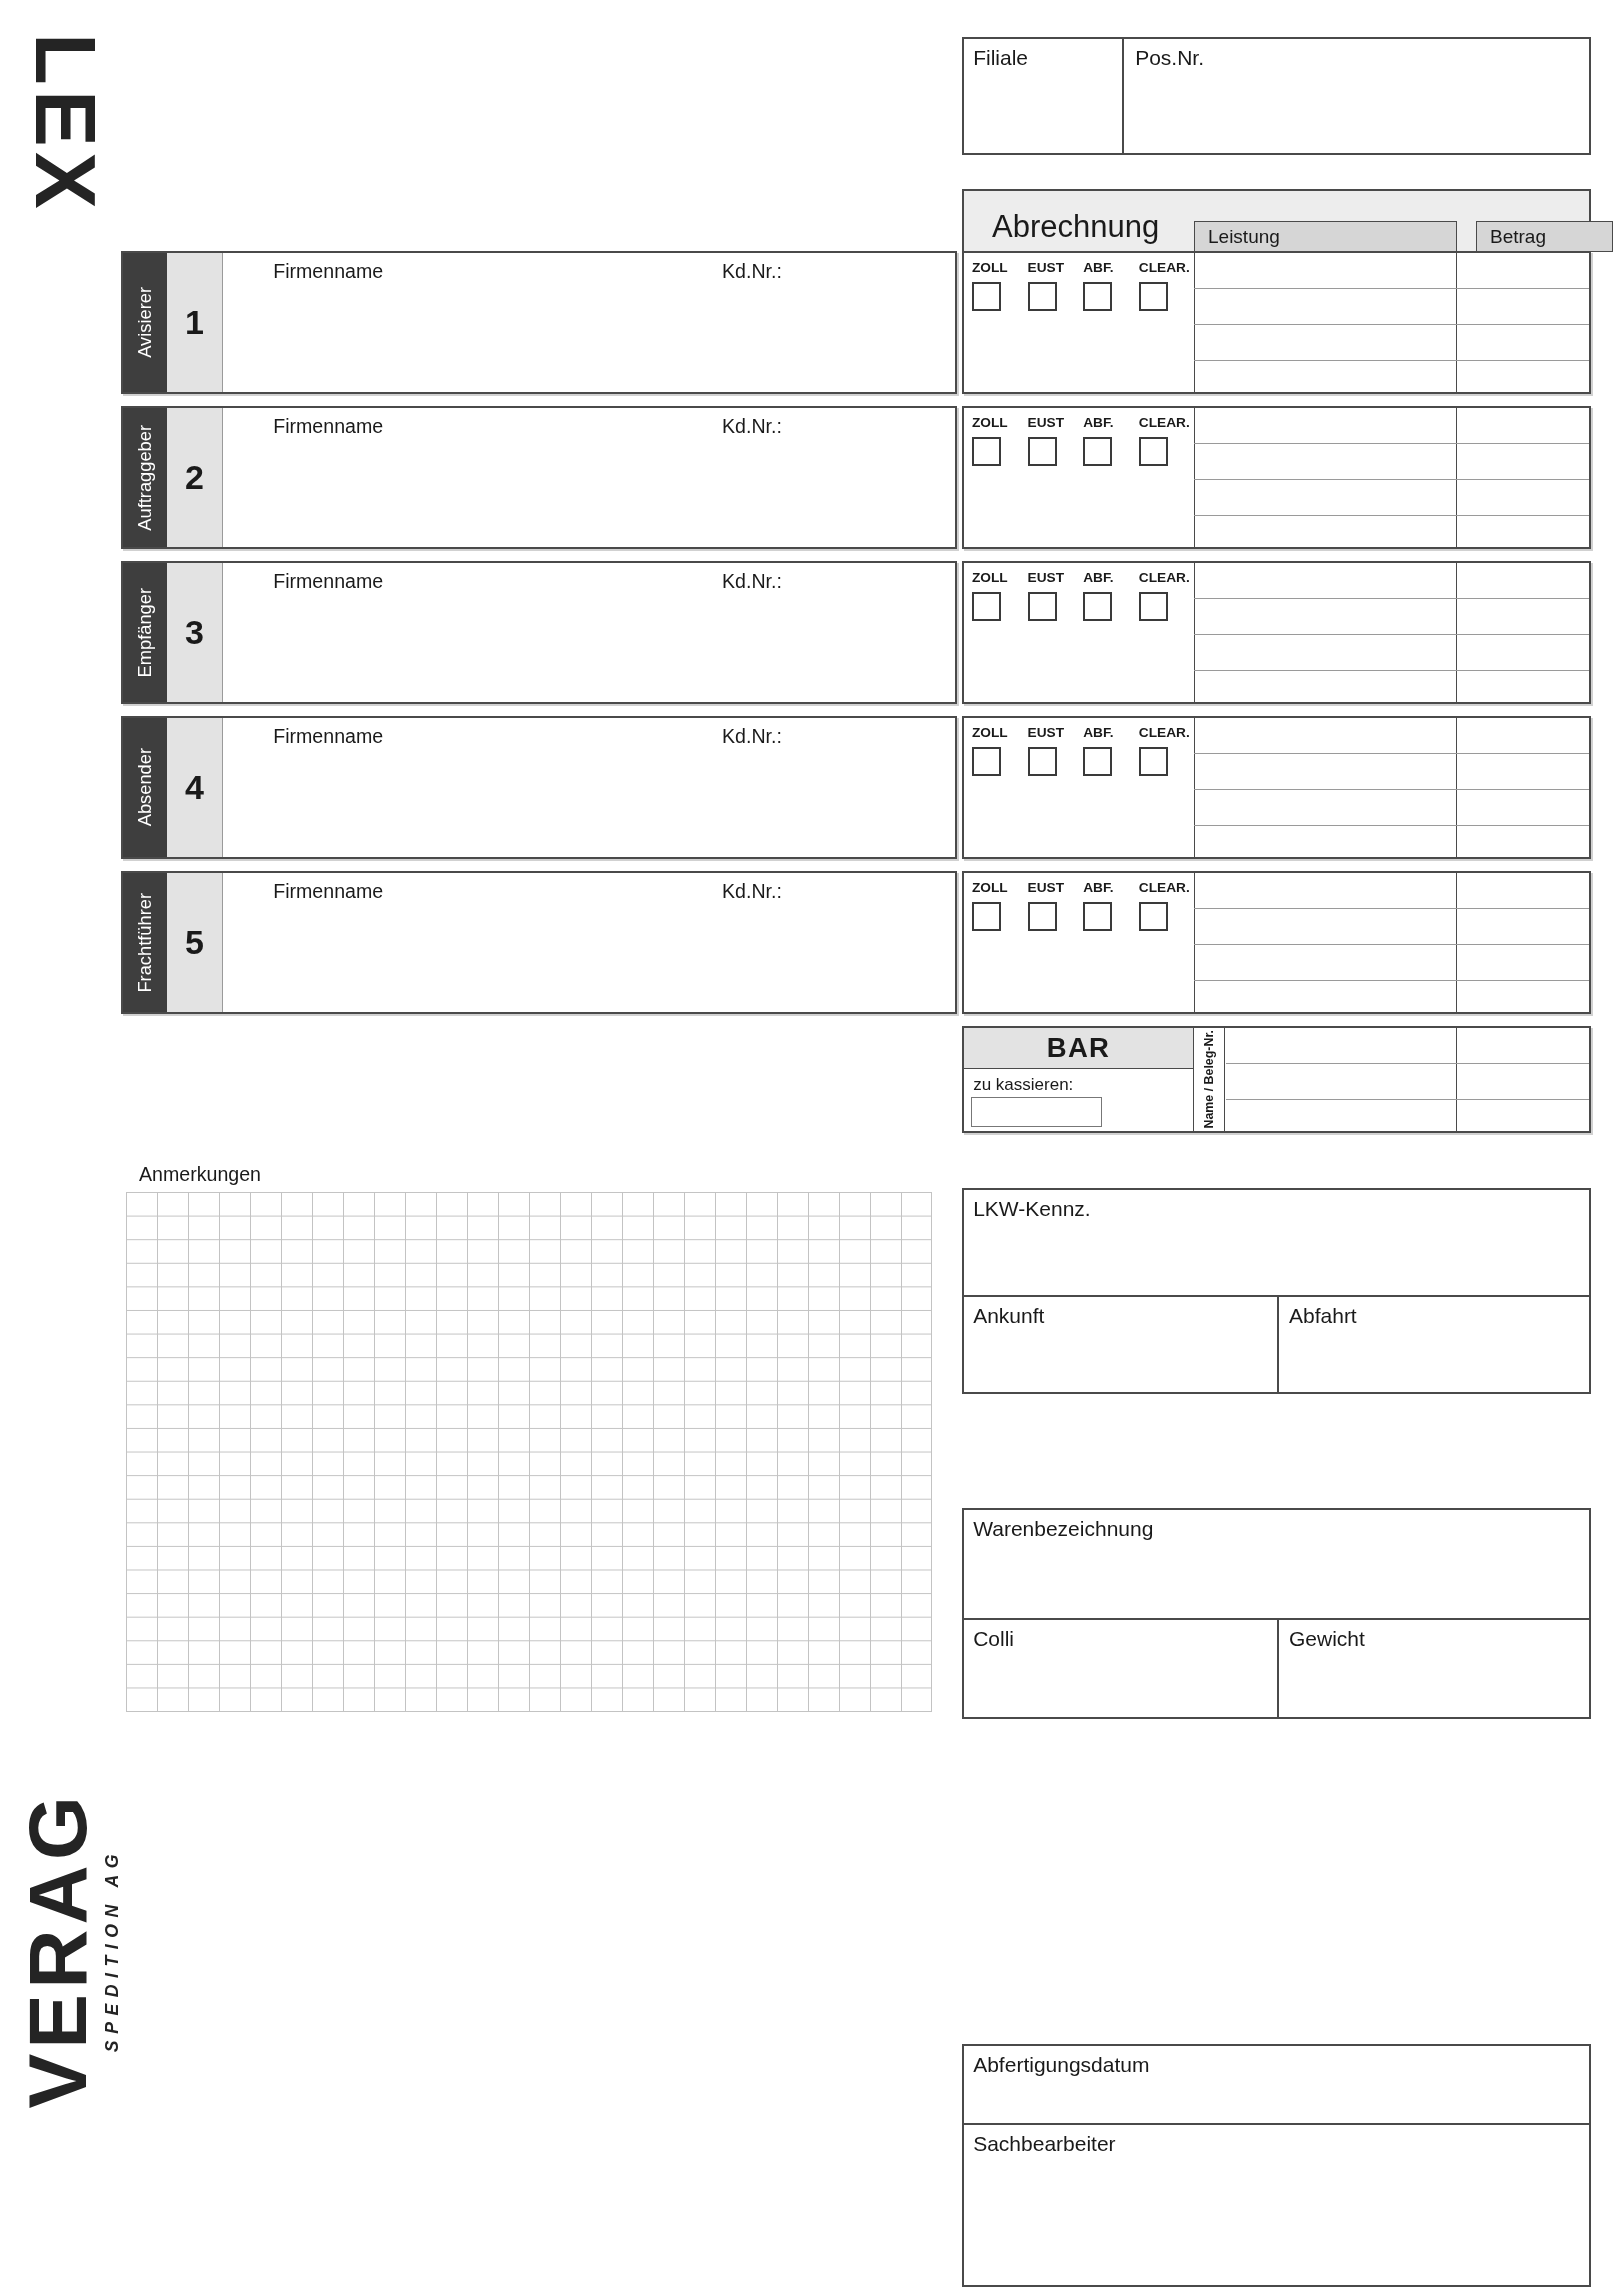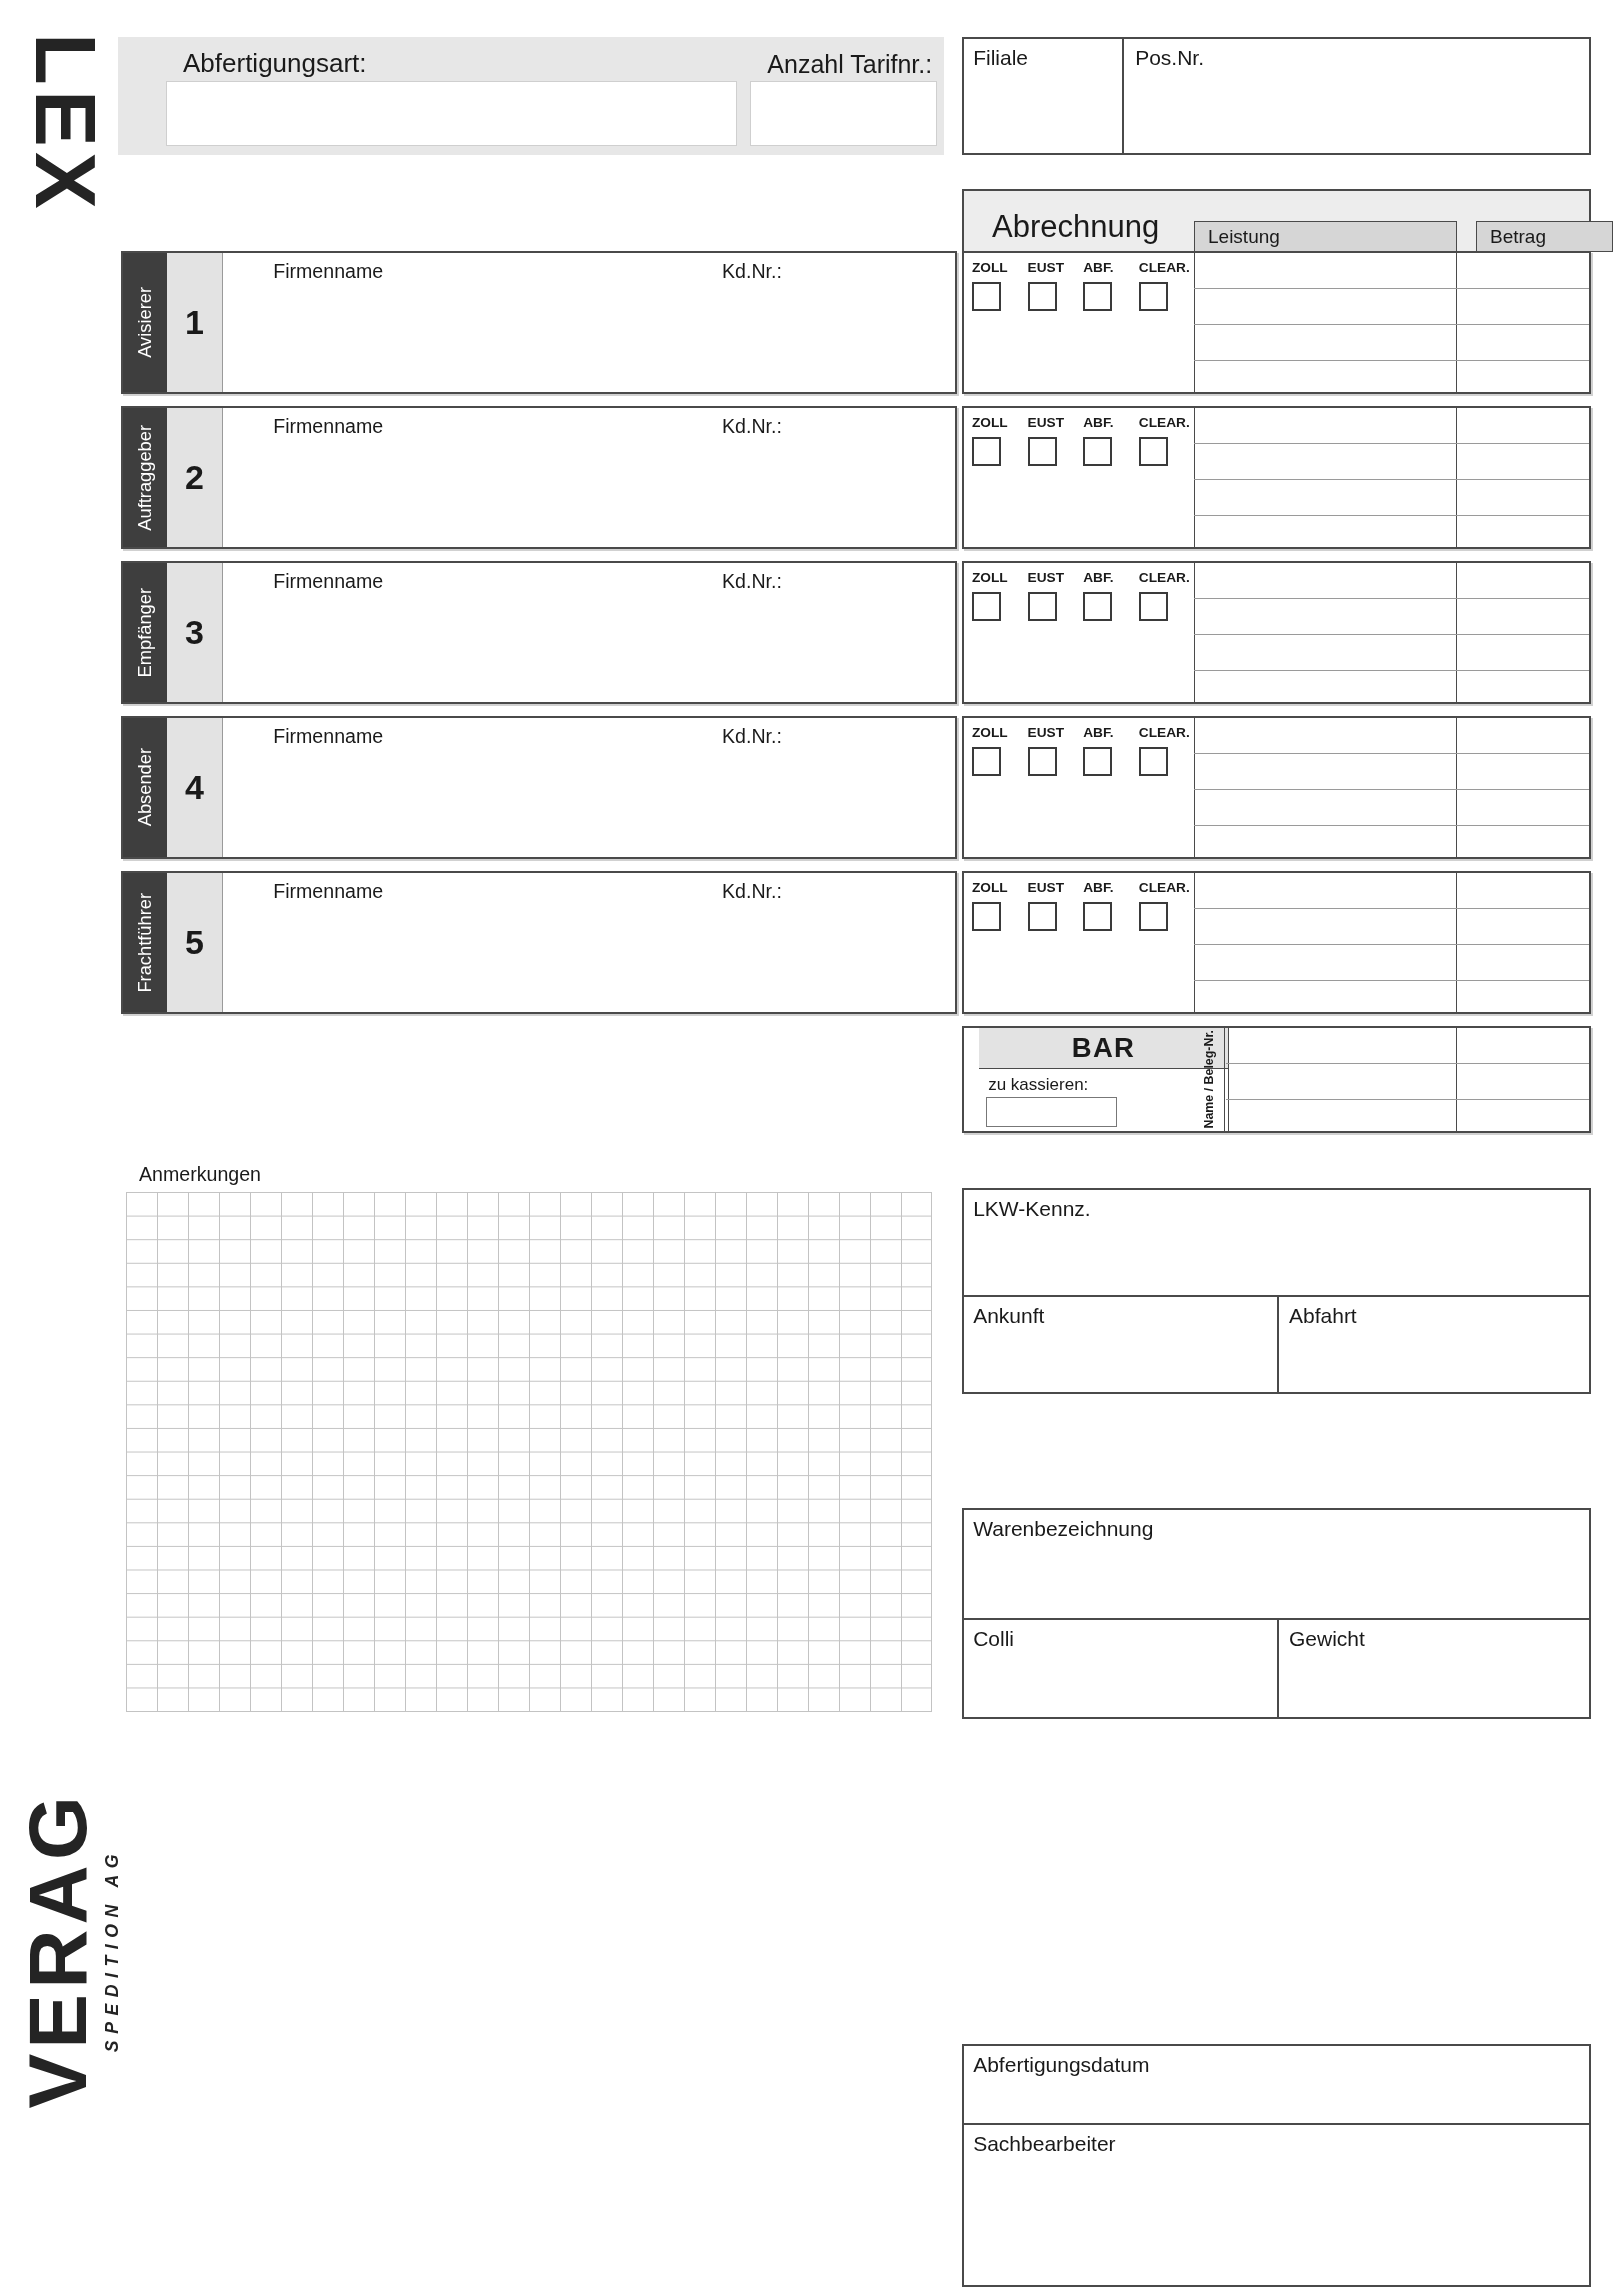--- a/index.html
+++ b/index.html
@@ -64,21 +64,21 @@
   .vline { position:absolute; top:0; bottom:0; width:1.3px; background:#4a4a4a; }
   .v-cb { left:230px; }
   .v-betrag { left:492px; }
   .hline { position:absolute; left:230px; right:0; height:1.3px; background:#9a9a9a; }
   .leistung-field { position:absolute; left:232px; top:0; width:260px; height:100%; }
   .betrag-field { position:absolute; left:493px; top:0; right:0; height:100%; }
 
   
   .bar-section { position:absolute; left:962px; top:1026px; width:629px; height:107px;
     border:2px solid #4a4a4a; background:#fff; box-shadow:2px 2px 0 rgba(0,0,0,0.18); }
-  .bar-left { position:absolute; left:15px; top:0; width:250px; height:100%; border-right:1.3px solid #4a4a4a; }
+  .bar-left { position:absolute; left:0; top:0; width:230px; height:100%; border-right:1.3px solid #4a4a4a; }
   .bar-title { height:41px; background:#e3e3e3; border-bottom:1.3px solid #4a4a4a; font-size:27.5px; font-weight:bold;
     display:flex; align-items:center; justify-content:center; letter-spacing:1.3px; }
   .zk-label { position:absolute; left:9.2px; top:47px; font-size:17px;text-align:right; }
   .zk-box { position:absolute; left:6.5px; top:69px; width:131px; height:30px; border:1.3px solid #777; background:#fff; }
   .name-beleg-col { position:absolute; left:230px; top:0; width:31px; height:100%;
     border-right:1.3px solid #4a4a4a; display:flex; align-items:center; justify-content:center; overflow:hidden; }
   .name-beleg-col span { writing-mode:vertical-rl; transform:rotate(180deg); font-size:12.4px; font-weight:bold; white-space:nowrap; }
   .bar-hline { position:absolute; left:262px; right:0; height:1.3px; background:#9a9a9a; }
   .bar-leistung { position:absolute; left:263px; top:0; width:229px; height:100%; }
   .bar-betrag { position:absolute; left:493px; top:0; right:0; height:100%; }
@@ -110,26 +110,20 @@
 <div class="page">
 
   <div class="lex-logo">LEX</div>
   <div class="verag-logo">
     <span>VERAG</span>
   </div>
   <div class="verag-sub">
     <span>SPEDITION AG</span>
   </div>
 
-  <div class="top-band">
-    <div class="abf-label">Abfertigungsart:</div>
-    <div class="abf-input"></div>
-    <div class="anz-label">Anzahl Tarifnr.:</div>
-    <div class="anz-input"></div>
-  </div>
 
   <div class="filiale-box">
     <div class="filiale-cell">
       <span class="cell-label">Filiale</span>
     </div>
     <div class="posnr-cell">
       <span class="cell-label">Pos.Nr.</span>
     </div>
   </div>
 

